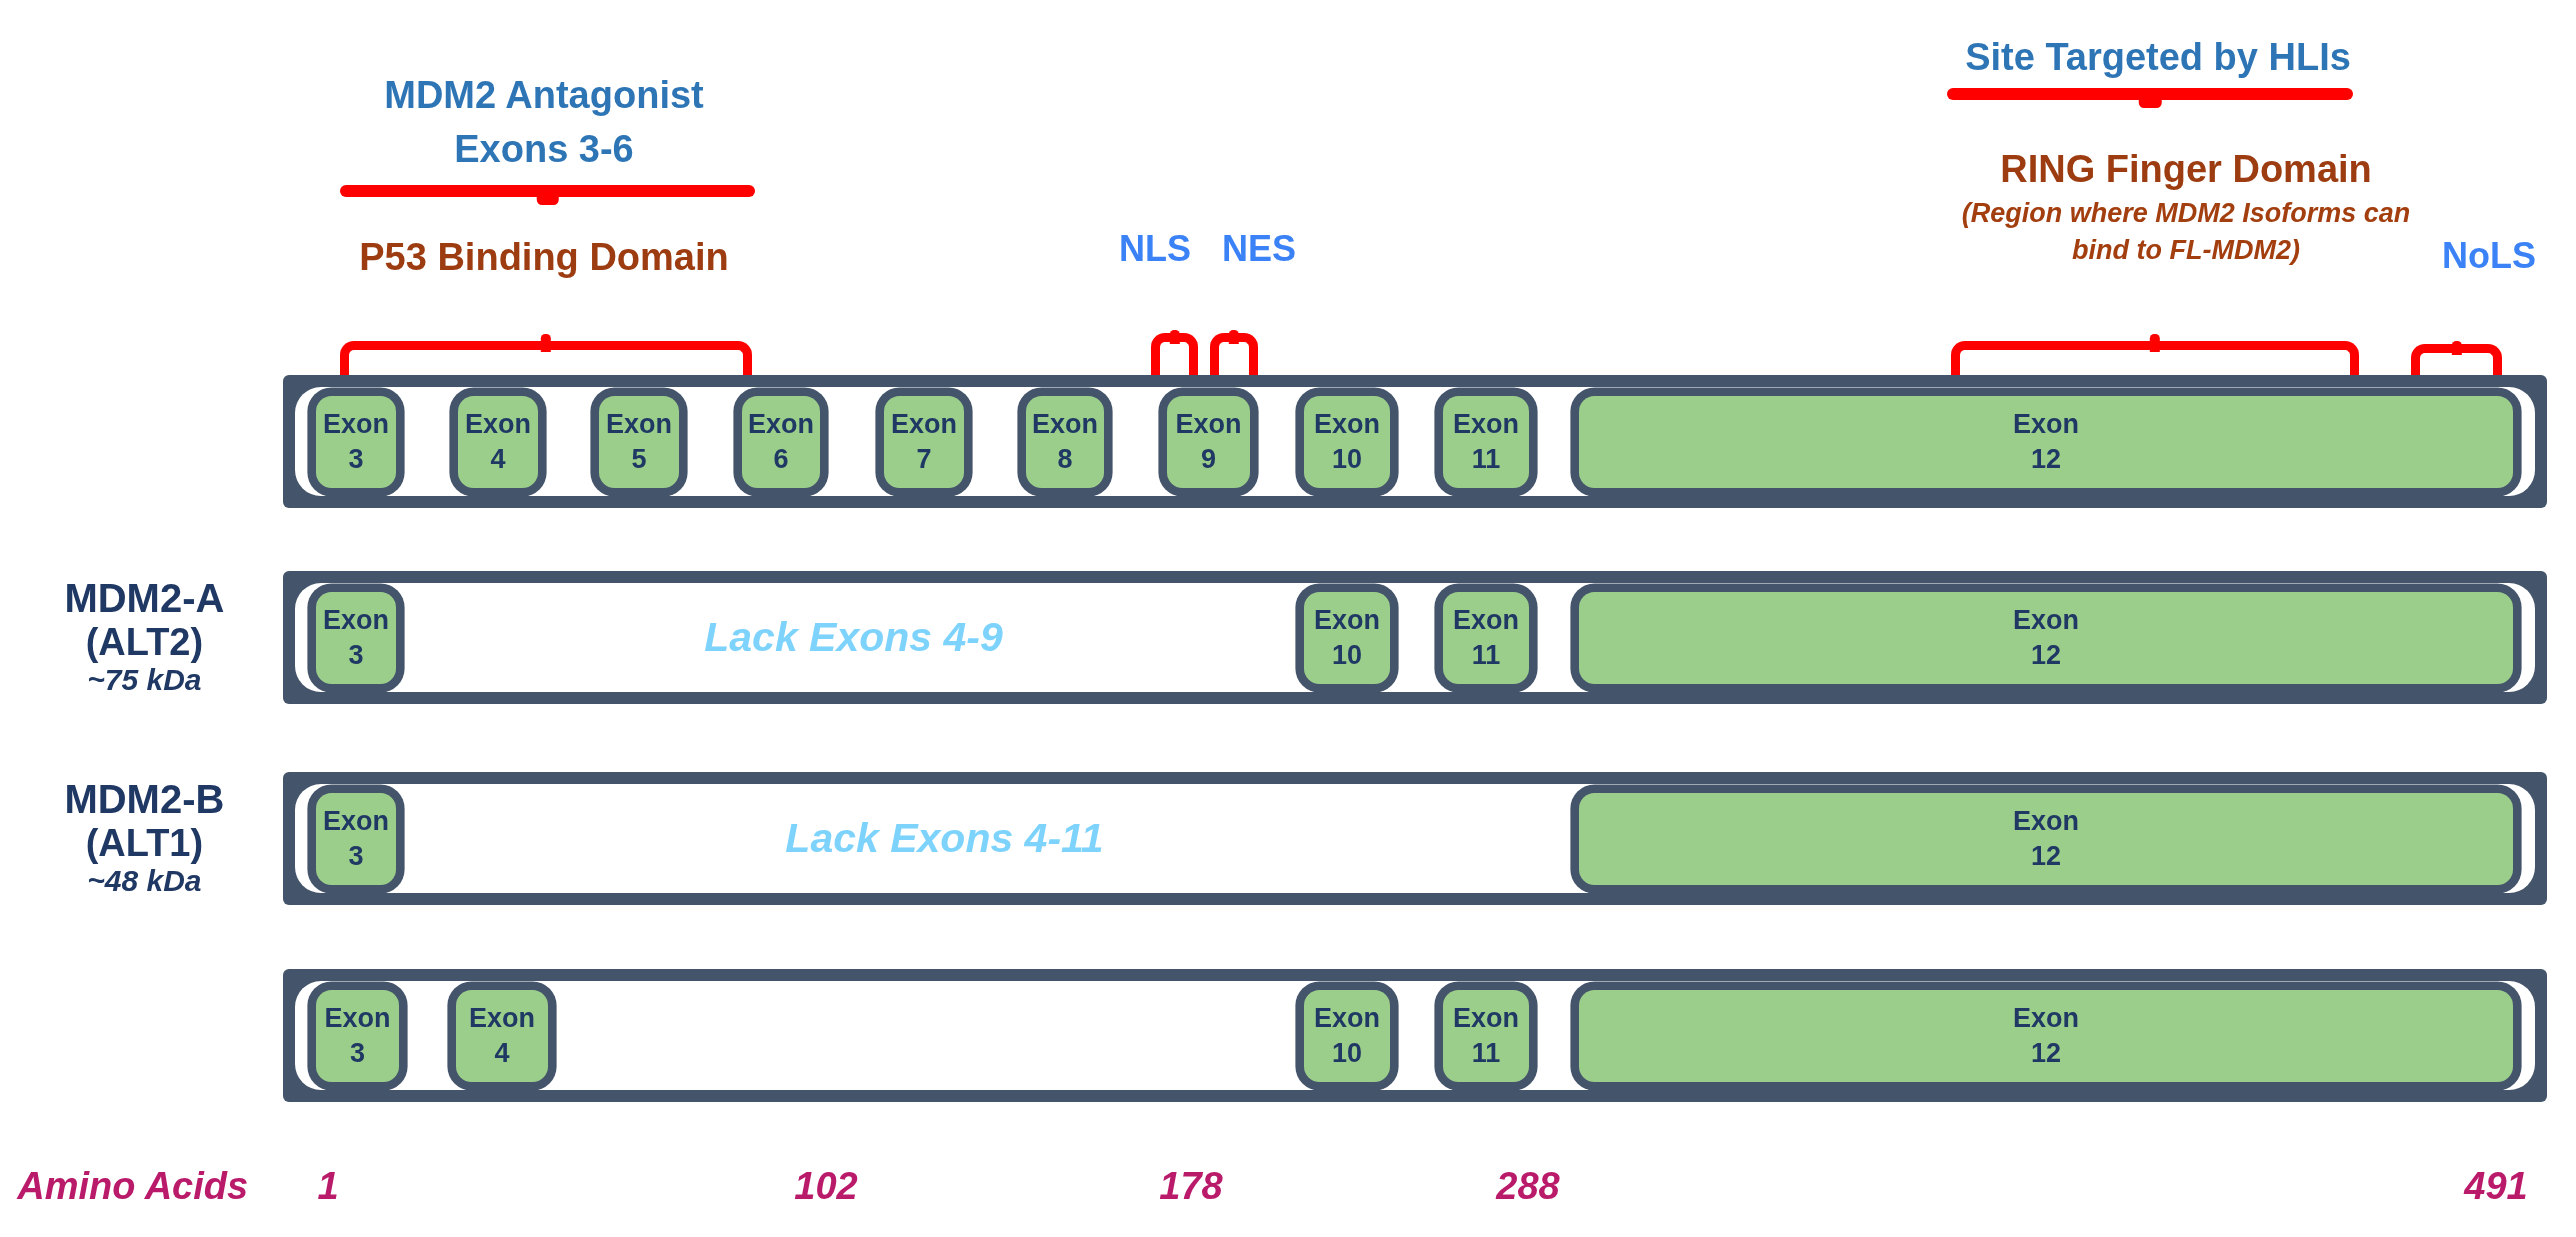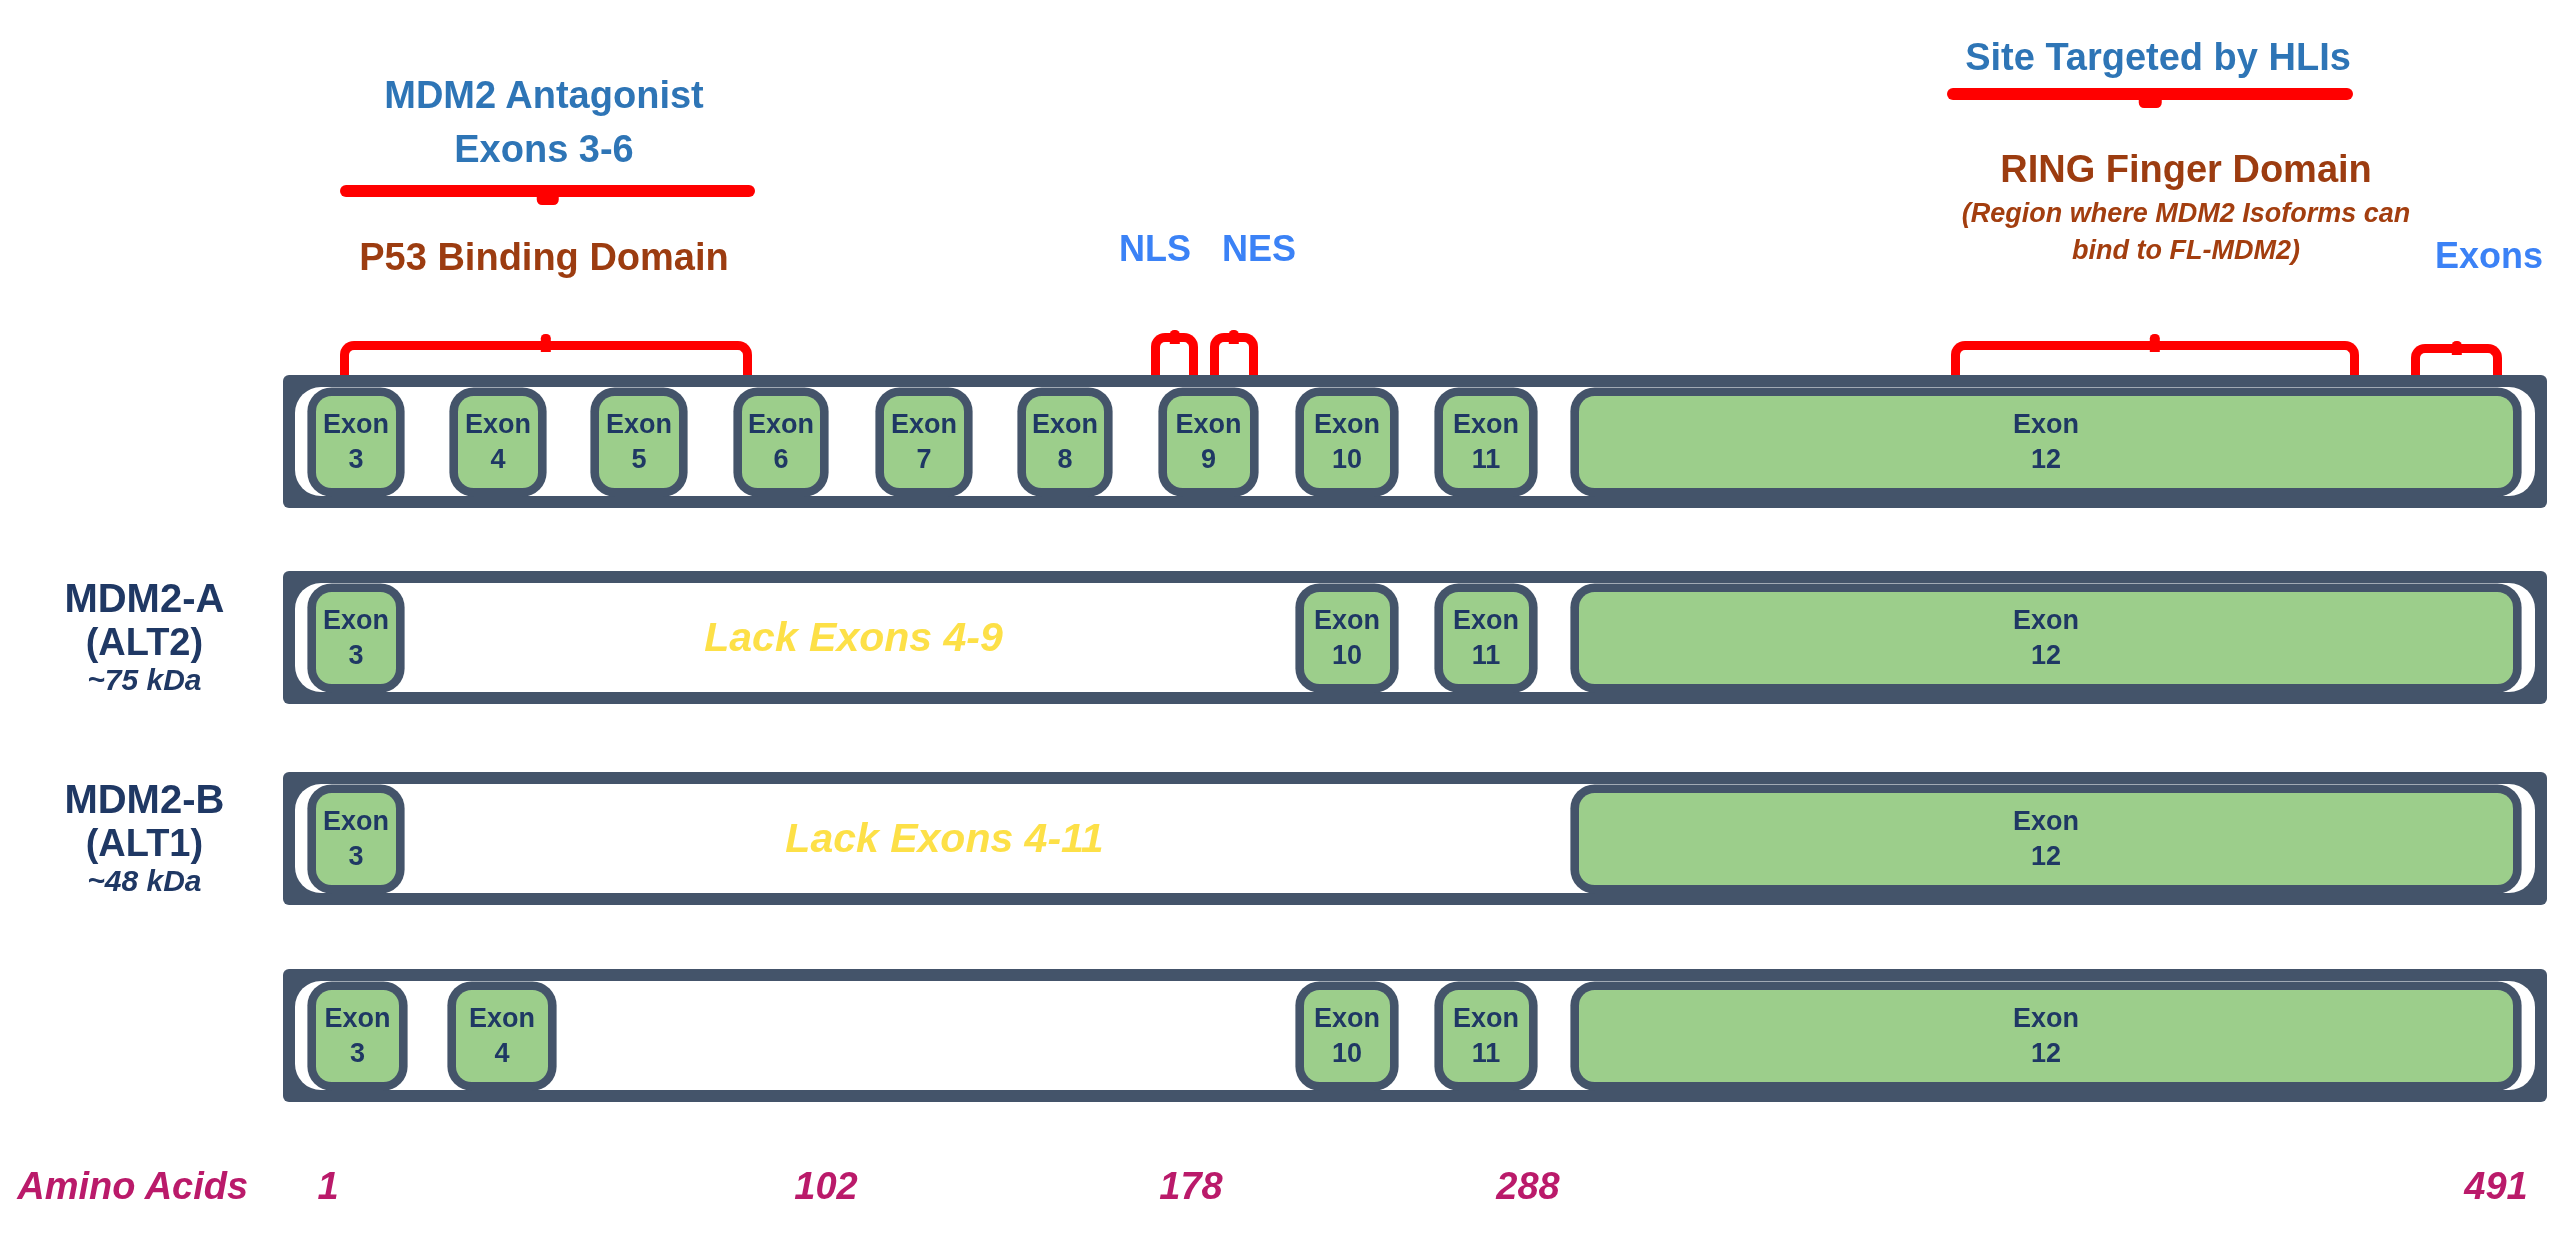--- a/index.html
+++ b/index.html
@@ -31,21 +31,21 @@
   .iso-alt{font-weight:bold;font-size:38px;line-height:1.12;}
   .iso-mass{font-weight:bold;font-style:italic;font-size:30px;line-height:1.15;}
   .bar{position:absolute;left:283px;top:0;width:2264px;height:133px;background:#44546A;
     border-radius:6px;}
   .track{position:absolute;left:12px;top:12px;right:12px;bottom:12px;background:#ffffff;
     border-radius:26px;}
   .exon{position:absolute;top:21px;height:92px;background:#9CCE8B;border-radius:15.6px;
     box-shadow:0 0 0 8.6px #44546A;display:flex;flex-direction:column;align-items:center;
     justify-content:center;color:#1F3864;font-weight:bold;font-size:27px;line-height:1.3;}
   .lack{position:absolute;top:12px;height:109px;display:flex;align-items:center;
-    justify-content:center;color:#fde047;font-weight:bold;font-style:italic;font-size:41px;}
+    justify-content:center;color:#7dd3fc;font-weight:bold;font-style:italic;font-size:41px;}
 
   
   .amino{color:#BA1A6A;font-weight:bold;font-style:italic;font-size:38px;white-space:nowrap;}
   .tick{transform:translateX(-50%);}
 </style>
 </head>
 <body>
 
 <div id="canvas">
 
@@ -66,21 +66,21 @@
   <div class="abs blue-title ctr" style="left:1899px;top:31px;width:518px;">Site Targeted by HLIs</div>
   <div class="abs redline" style="left:1947px;top:88px;width:406px;"></div>
 
   <div class="abs brown-title ctr" style="left:1927px;top:147px;width:518px;">RING Finger Domain</div>
   <div class="abs brown-sub ctr" style="left:1927px;top:195px;width:518px;">
     <div>(Region where MDM2  Isoforms can</div>
     <div>bind to FL-MDM2)</div>
   </div>
   <div class="abs brace" style="left:1951px;top:341px;width:390px;height:33px;"></div>
 
-  <div class="abs brown-small ctr" style="left:2420px;top:235px;width:138px;">Exons</div>
+  <div class="abs brown-small ctr" style="left:2420px;top:235px;width:138px;">NoLS</div>
   <div class="abs brace small" style="left:2411px;top:344px;width:73px;height:30px;"></div>
 
   <div id="diagram">
       <div class="iso-row" style="top: 375px;">
         <div class="bar">
           <div class="track"></div>
           <div class="exon" style="left: 33px; width: 80px;">
             <div class="exon-word">Exon</div>
             <div class="exon-num">3</div>
           </div>

